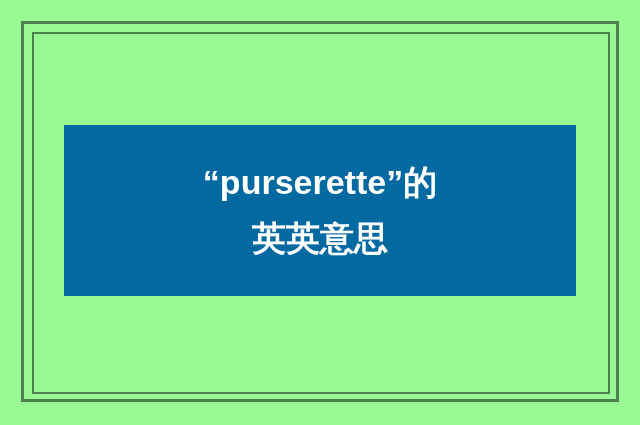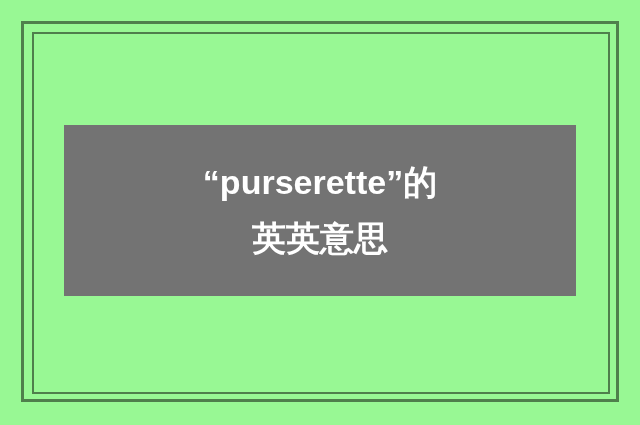--- a/index.html
+++ b/index.html
@@ -44,21 +44,21 @@
     box-sizing: border-box;
   }
 
   
   #title-card {
     position: absolute;
     left: 64px;
     top: 125px;
     width: 512px;
     height: 171px;
-    background: #737373;
+    background: #0369a1;
     display: flex;
     align-items: center;
     justify-content: center;
     box-sizing: border-box;
   }
 
   
   #title-text {
     width: 238px;
     color: #ffffff;

